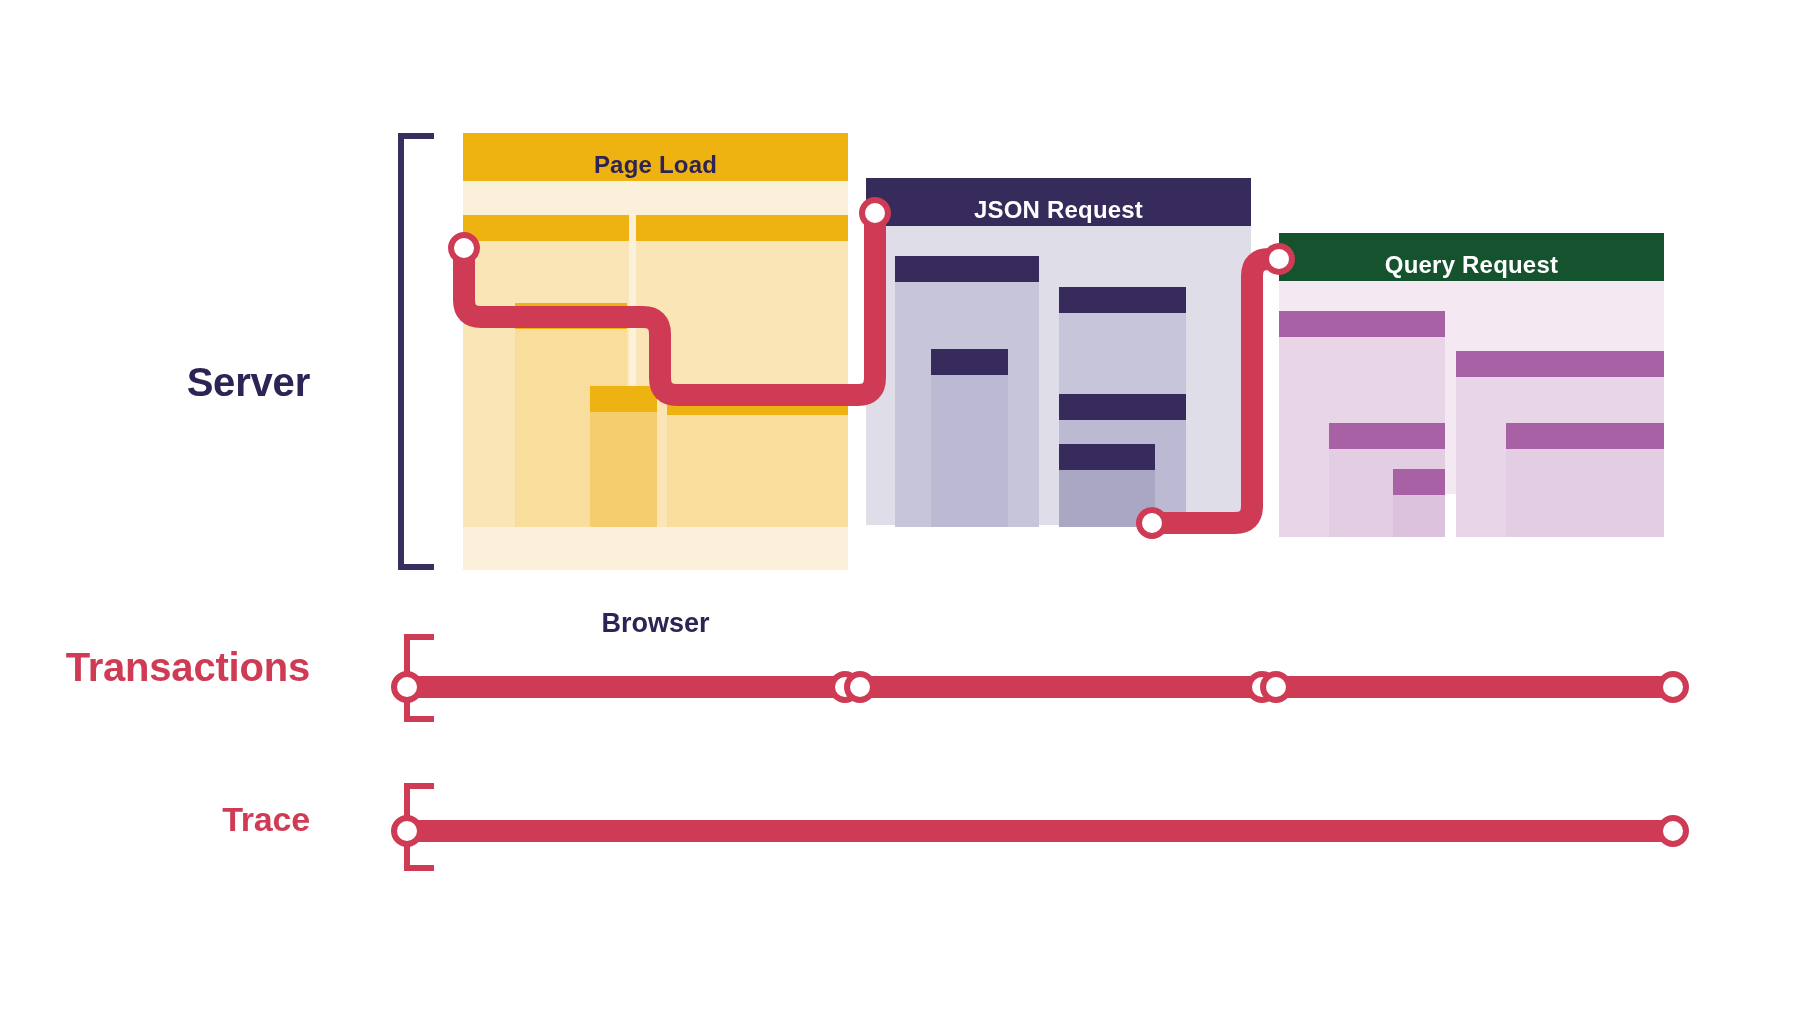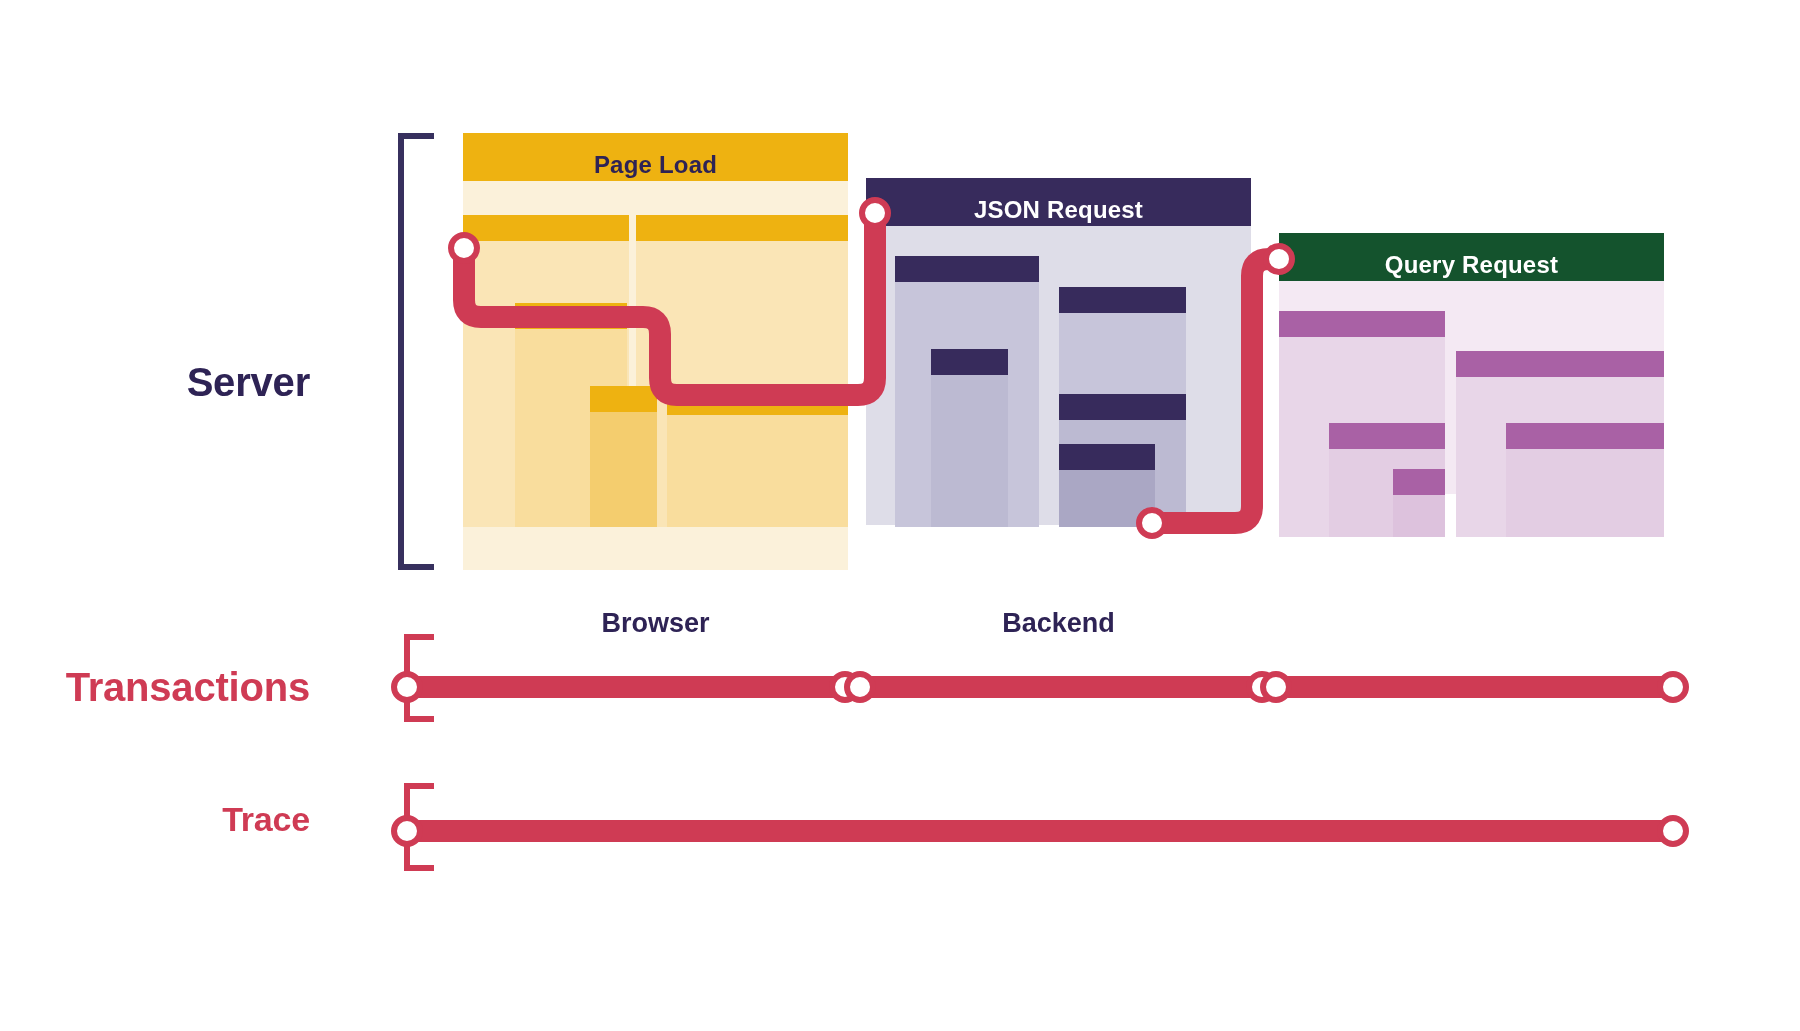--- a/index.html
+++ b/index.html
@@ -32,21 +32,20 @@
     right: 1490px;
     top: 360px;
     font-size: 40px;
     color: #2e2355;
   }
   #label-transactions {
     right: 1490px;
     top: 645px;
     font-size: 40px;
     color: #cf3b54;
-    margin-top: 20px;
   }
   #label-trace {
     right: 1490px;
     top: 800px;
     font-size: 34px;
     color: #cf3b54;
   }
 
   
   .bracket {
@@ -256,21 +255,20 @@
         <div class="span-block lvl2" style="left: 227.15px; width: 157.85px; top: 142px; height: 114px;">
           <div class="span-cap"></div>
         </div>
         <div class="span-block lvl3" style="left: 113.575px; width: 51.975px; top: 188px; height: 68px;">
           <div class="span-cap"></div>
         </div>
       </div>
   </div>
 
   <div class="svc-name" id="name-browser">Browser</div>
-  <div class="svc-name" id="name-backend">Backend</div>
 
   <div id="tx-layer">
       <div class="tx-bar" style="left: 407px; top: 676px; width: 438px;"></div>
       <div class="node-dot" style="left: 391px; top: 671px;"></div>
       <div class="node-dot" style="left: 829px; top: 671px;"></div>
       <div class="tx-bar" style="left: 860px; top: 676px; width: 402px;"></div>
       <div class="node-dot" style="left: 844px; top: 671px;"></div>
       <div class="node-dot" style="left: 1246px; top: 671px;"></div>
       <div class="tx-bar" style="left: 1276px; top: 676px; width: 397px;"></div>
       <div class="node-dot" style="left: 1260px; top: 671px;"></div>

